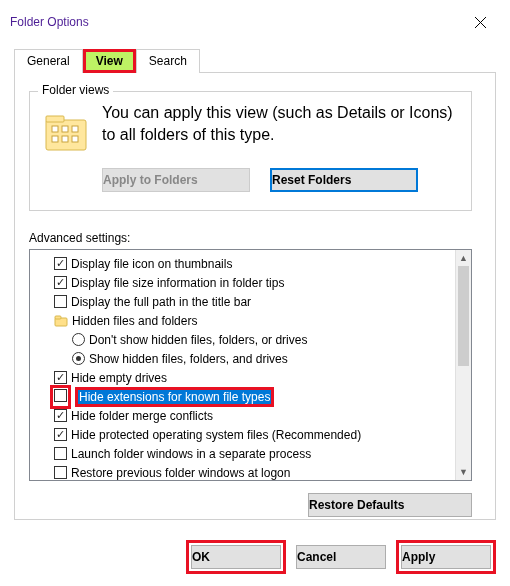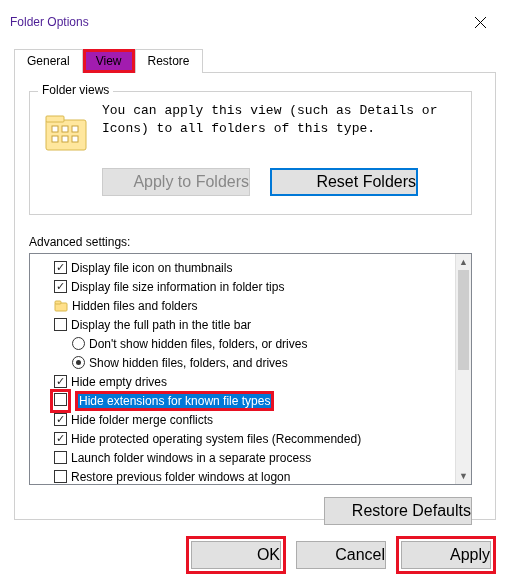--- a/index.html
+++ b/index.html
@@ -6,52 +6,52 @@
   body { margin: 0; background: #fff; width: 510px; height: 586px; overflow: hidden; font-size: 12px; }
   .dialog { background: #fff; width: 510px; height: 586px; position: relative; }
   .titlebar { display: flex; align-items: center; justify-content: space-between; padding: 8px 10px 8px 10px; }
   .titlebar-title { font-size: 12px; color: #4c1d95; }
   .titlebar-right { display: flex; align-items: center; gap: 6px; }
   .close-x { width: 40px; height: 28px; display: flex; align-items: center; justify-content: center; font-size: 14px; color: #000; }
   .close-x svg { stroke: #000; }
   .tabs { display: flex; margin: 4px 14px 0 14px; position: relative; z-index: 2; }
   .tab { border: 1px solid #d0d0d0; border-bottom: none; padding: 4px 12px; background: #fff; margin-right: 0; position: relative; top: 1px; }
   .tab.inactive { background: #fff; }
-  .tab.active { background: #a21caf; }
+  .tab.active { background: #bef264; font-weight: bold; }
   .red-highlight { border: 3px solid #e81123 !important; }
   .tab-view.red-highlight { padding: 2px 10px; }
   .panel { border: 1px solid #d0d0d0; margin: 0 14px; padding: 14px 23px 18px 14px; position: relative; z-index: 1; height: 448px; }
   .fieldset { border: 1px solid #d0d0d0; padding: 10px 12px 18px 12px; position: relative; margin-top: 4px; }
   .legend { position: absolute; top: -9px; left: 8px; background: #fff; padding: 0 4px; font-size: 12px; }
   .fv-row { display: flex; align-items: flex-start; gap: 12px; }
   .fv-icon { width: 48px; height: 48px; margin-top: 6px; flex: none; }
-  .fv-text { font-size: 13px; line-height: 1.35; font-family: Liberation Mono, monospace; }
+  .fv-text { font-size: 16px; line-height: 1.35; }
   .fv-btnrow { display: flex; gap: 20px; margin-top: 12px; margin-left: 60px; }
-  .btn { border: 1px solid #adadad; background: #e1e1e1; padding: 4px 0; width: 148px; text-align: right; font-size: 16px; }
+  .btn { border: 1px solid #adadad; background: #e1e1e1; padding: 4px 0; width: 148px; text-align: left; font-size: 12px; font-weight: bold; }
   .btn.disabled { color: #888; border-color: #ccc; }
   .btn.focus { border: 2px solid #0078d7; background: #e1e1e1; padding: 3px 0; }
   .adv-label { margin-top: 20px; font-size: 12px; }
   .listbox { border: 1px solid #828790; margin-top: 4px; height: 232px; position: relative; background: #fff; }
   .list-inner { position: absolute; left: 0; top: 0; right: 16px; bottom: 0; overflow: hidden; padding: 4px 0 4px 6px; }
   .scrollbar { position: absolute; right: 0; top: 0; width: 16px; height: 100%; background: #f0f0f0; border-left: 1px solid #e0e0e0; }
   .sb-arrow { height: 16px; display: flex; align-items: center; justify-content: center; color: #606060; font-size: 9px; }
   .sb-thumb { position: absolute; top: 16px; left: 2px; right: 2px; height: 100px; background: #cdcdcd; }
   .item { display: flex; align-items: center; gap: 4px; height: 19px; font-size: 12px; white-space: nowrap; }
   .cb, .rb { width: 13px; height: 13px; border: 1px solid #333; flex: none; display: inline-flex; align-items: center; justify-content: center; background: #fff; }
   .rb { border-radius: 50%; }
   .rb .dot { width: 5px; height: 5px; border-radius: 50%; background: #333; }
   .check { font-size: 11px; color: #222; line-height: 1; }
   .ind1 { margin-left: 18px; }
   .ind2 { margin-left: 36px; }
   .hf-icon { width: 14px; height: 14px; flex: none; }
   .row-hl { position: relative; }
   .row-hl .cb-wrap { border: 3px solid #e81123; padding: 1px; margin-left: -4px; }
   .sel-label { background: #0078d7; color: #fff; padding: 0 1px; border: 3px solid #e81123; }
   .restore-row { display: flex; justify-content: flex-end; margin-top: 12px; }
-  .restore-row .btn { width: 148px; }
+  .restore-row .btn { width: 164px; }
   .bottom-btns { position: absolute; right: 14px; bottom: 12px; display: flex; gap: 10px; }
   .bottom-btns .btn { width: 90px; padding: 4px 0; }
   .hl-wrap { border: 3px solid #e81123; padding: 2px; }
 </style>
 </head>
 <body>
 
 <div class="dialog">
 
   <div class="titlebar">
@@ -62,21 +62,21 @@
             <line x1="0" y1="0" x2="11" y2="11" stroke-width="1"></line>
             <line x1="11" y1="0" x2="0" y2="11" stroke-width="1"></line>
           </svg>
       </div>
     </div>
   </div>
 
   <div class="tabs">
     <div class="tab inactive"><span>General</span></div>
     <div class="tab active red-highlight tab-view"><span>View</span></div>
-    <div class="tab inactive"><span>Restore</span></div>
+    <div class="tab inactive"><span>Search</span></div>
   </div>
 
   <div class="panel">
 
     <div class="fieldset">
       <div class="legend">Folder views</div>
       <div class="fv-row">
         <div class="fv-icon">
           <svg width="48" height="48" viewBox="0 0 48 48">
             <rect x="4" y="12" width="40" height="30" rx="2" fill="#ffe79e" stroke="#d9b84f"></rect>
@@ -107,29 +107,29 @@
             </span>
             <span>Display file icon on thumbnails</span>
           </div>
           <div class="item ind1">
             <span class="cb">
               <span class="check">✓</span>
             </span>
             <span>Display file size information in folder tips</span>
           </div>
           <div class="item ind1">
+            <span class="cb"></span>
+            <span>Display the full path in the title bar</span>
+          </div>
+          <div class="item ind1">
             <span class="hf-icon"><svg width="14" height="14" viewBox="0 0 14 14">
                 <rect x="1" y="4" width="12" height="8" rx="1" fill="#ffe08a" stroke="#d9b84f"></rect>
                 <rect x="1" y="2" width="6" height="3" rx="1" fill="#ffe08a" stroke="#d9b84f"></rect>
               </svg></span>
             <span>Hidden files and folders</span>
-          </div>
-          <div class="item ind1">
-            <span class="cb"></span>
-            <span>Display the full path in the title bar</span>
           </div>
           <div class="item ind2">
             <span class="rb"></span>
             <span>Don't show hidden files, folders, or drives</span>
           </div>
           <div class="item ind2">
             <span class="rb">
               <span class="dot"></span>
             </span>
             <span>Show hidden files, folders, and drives</span>

